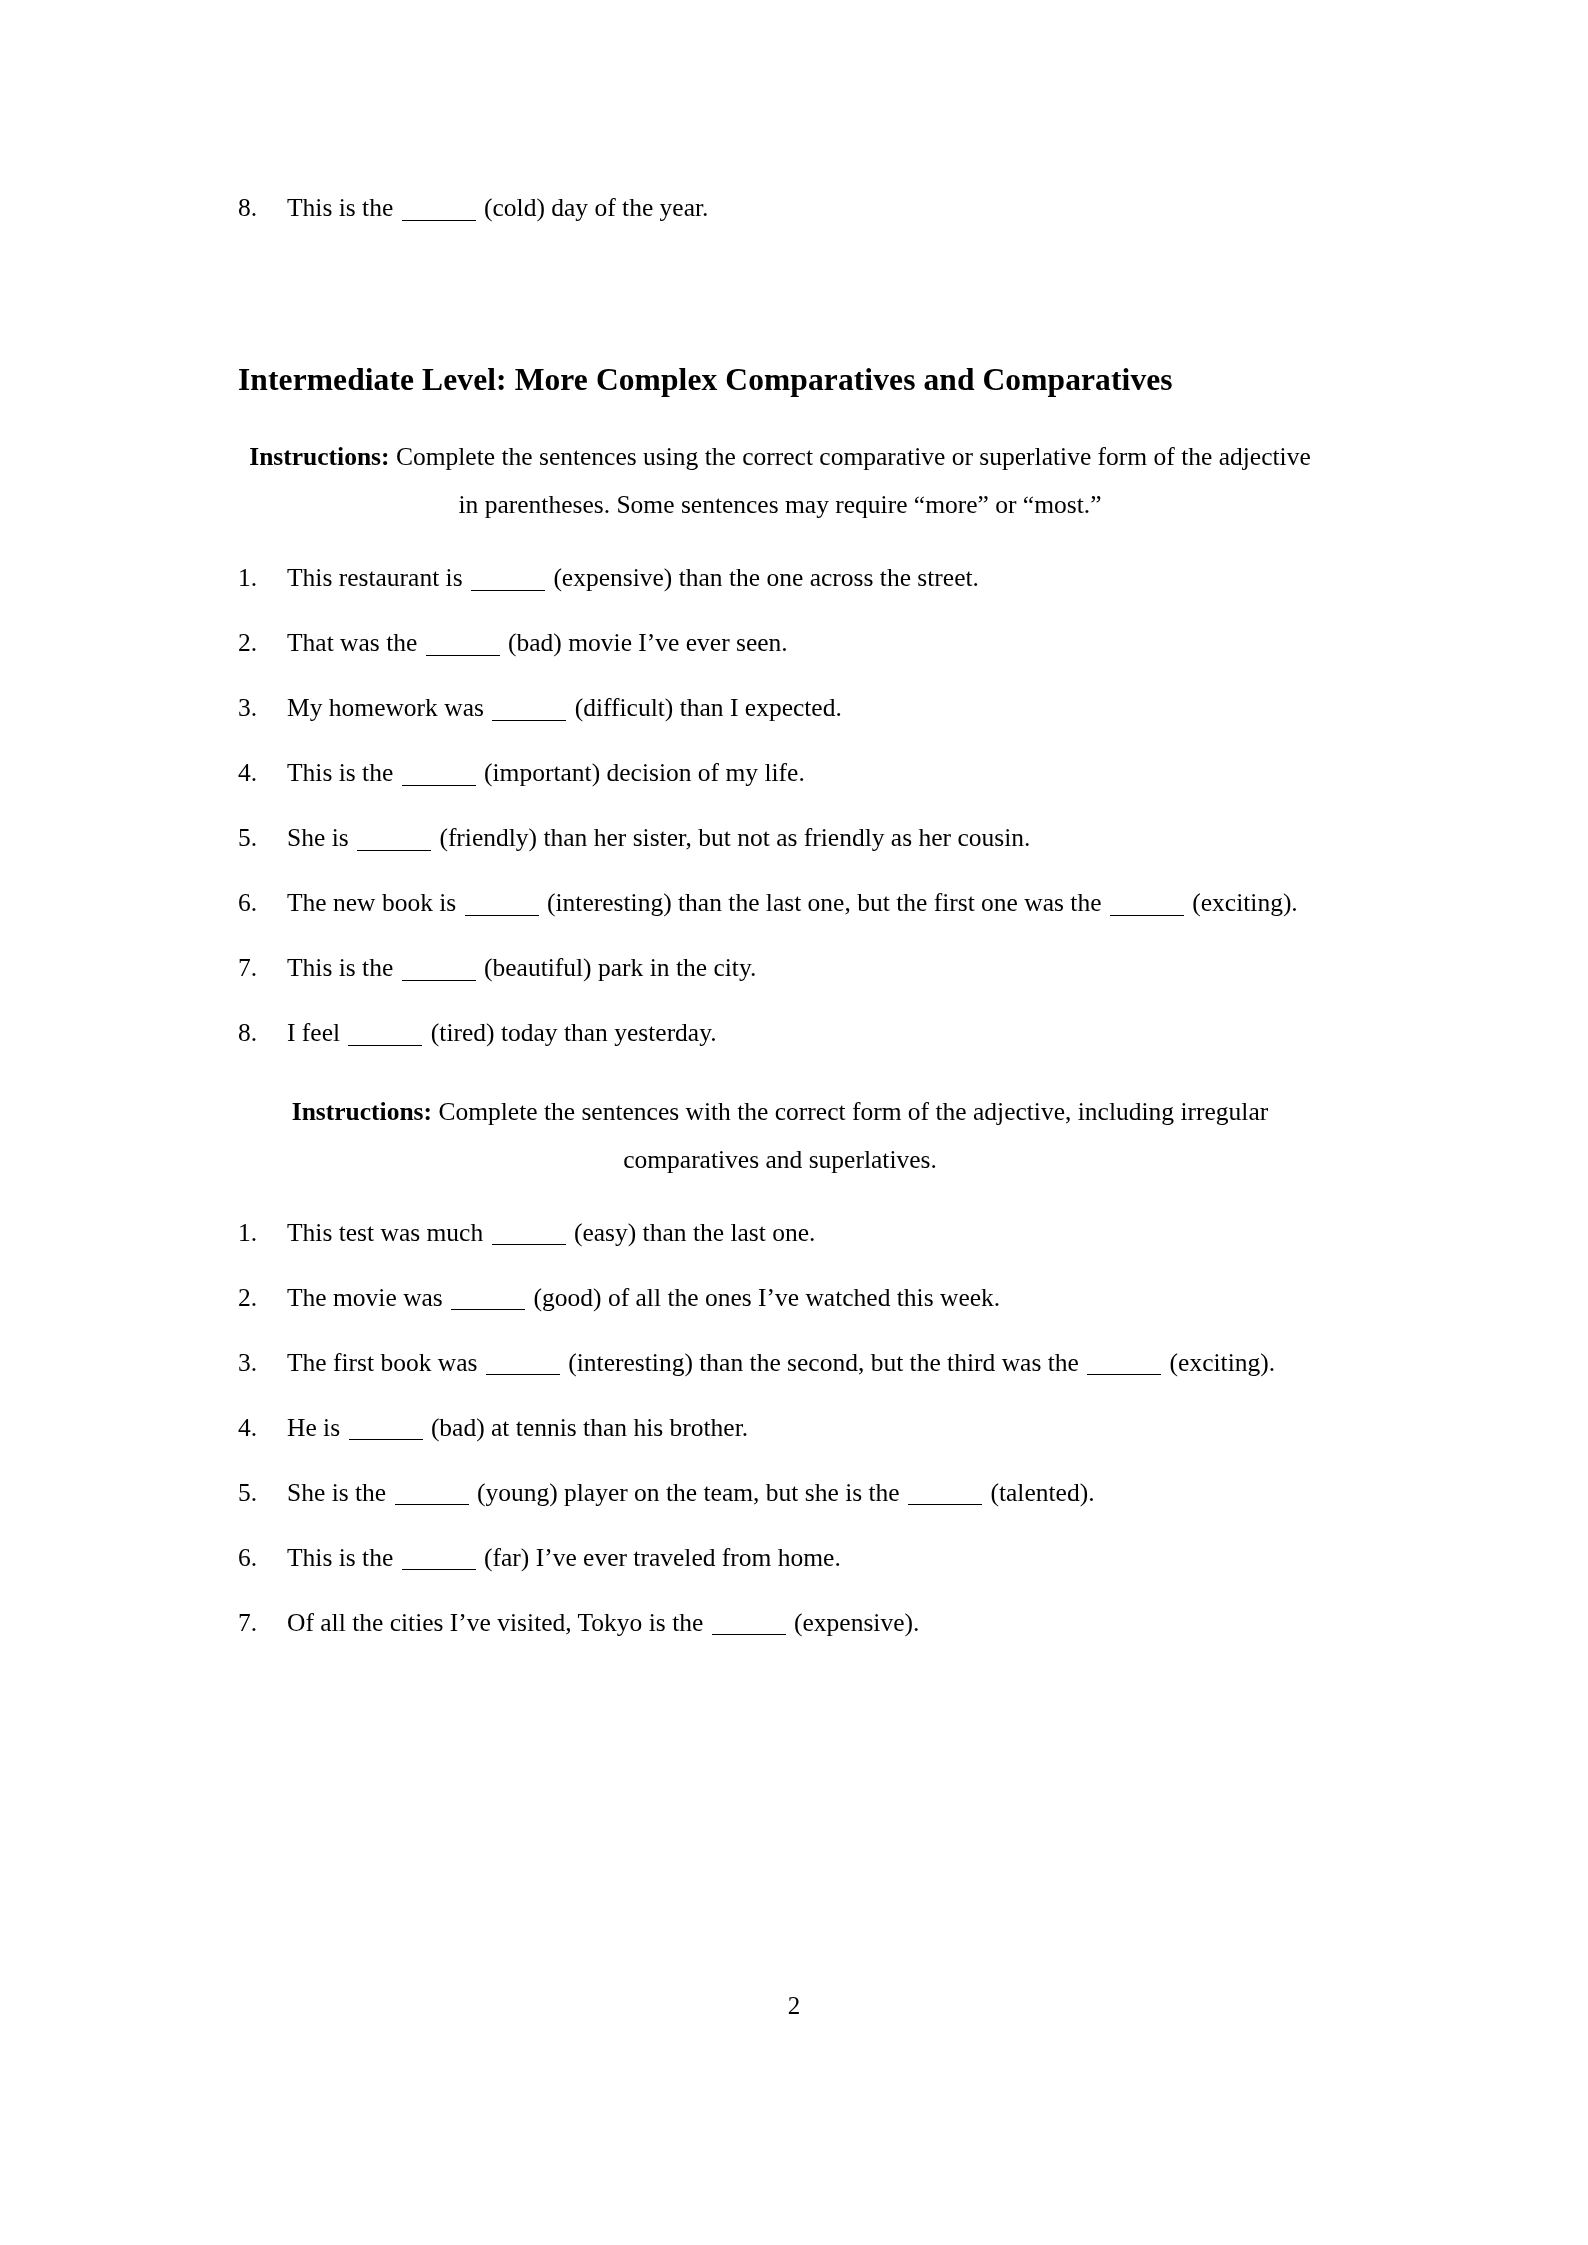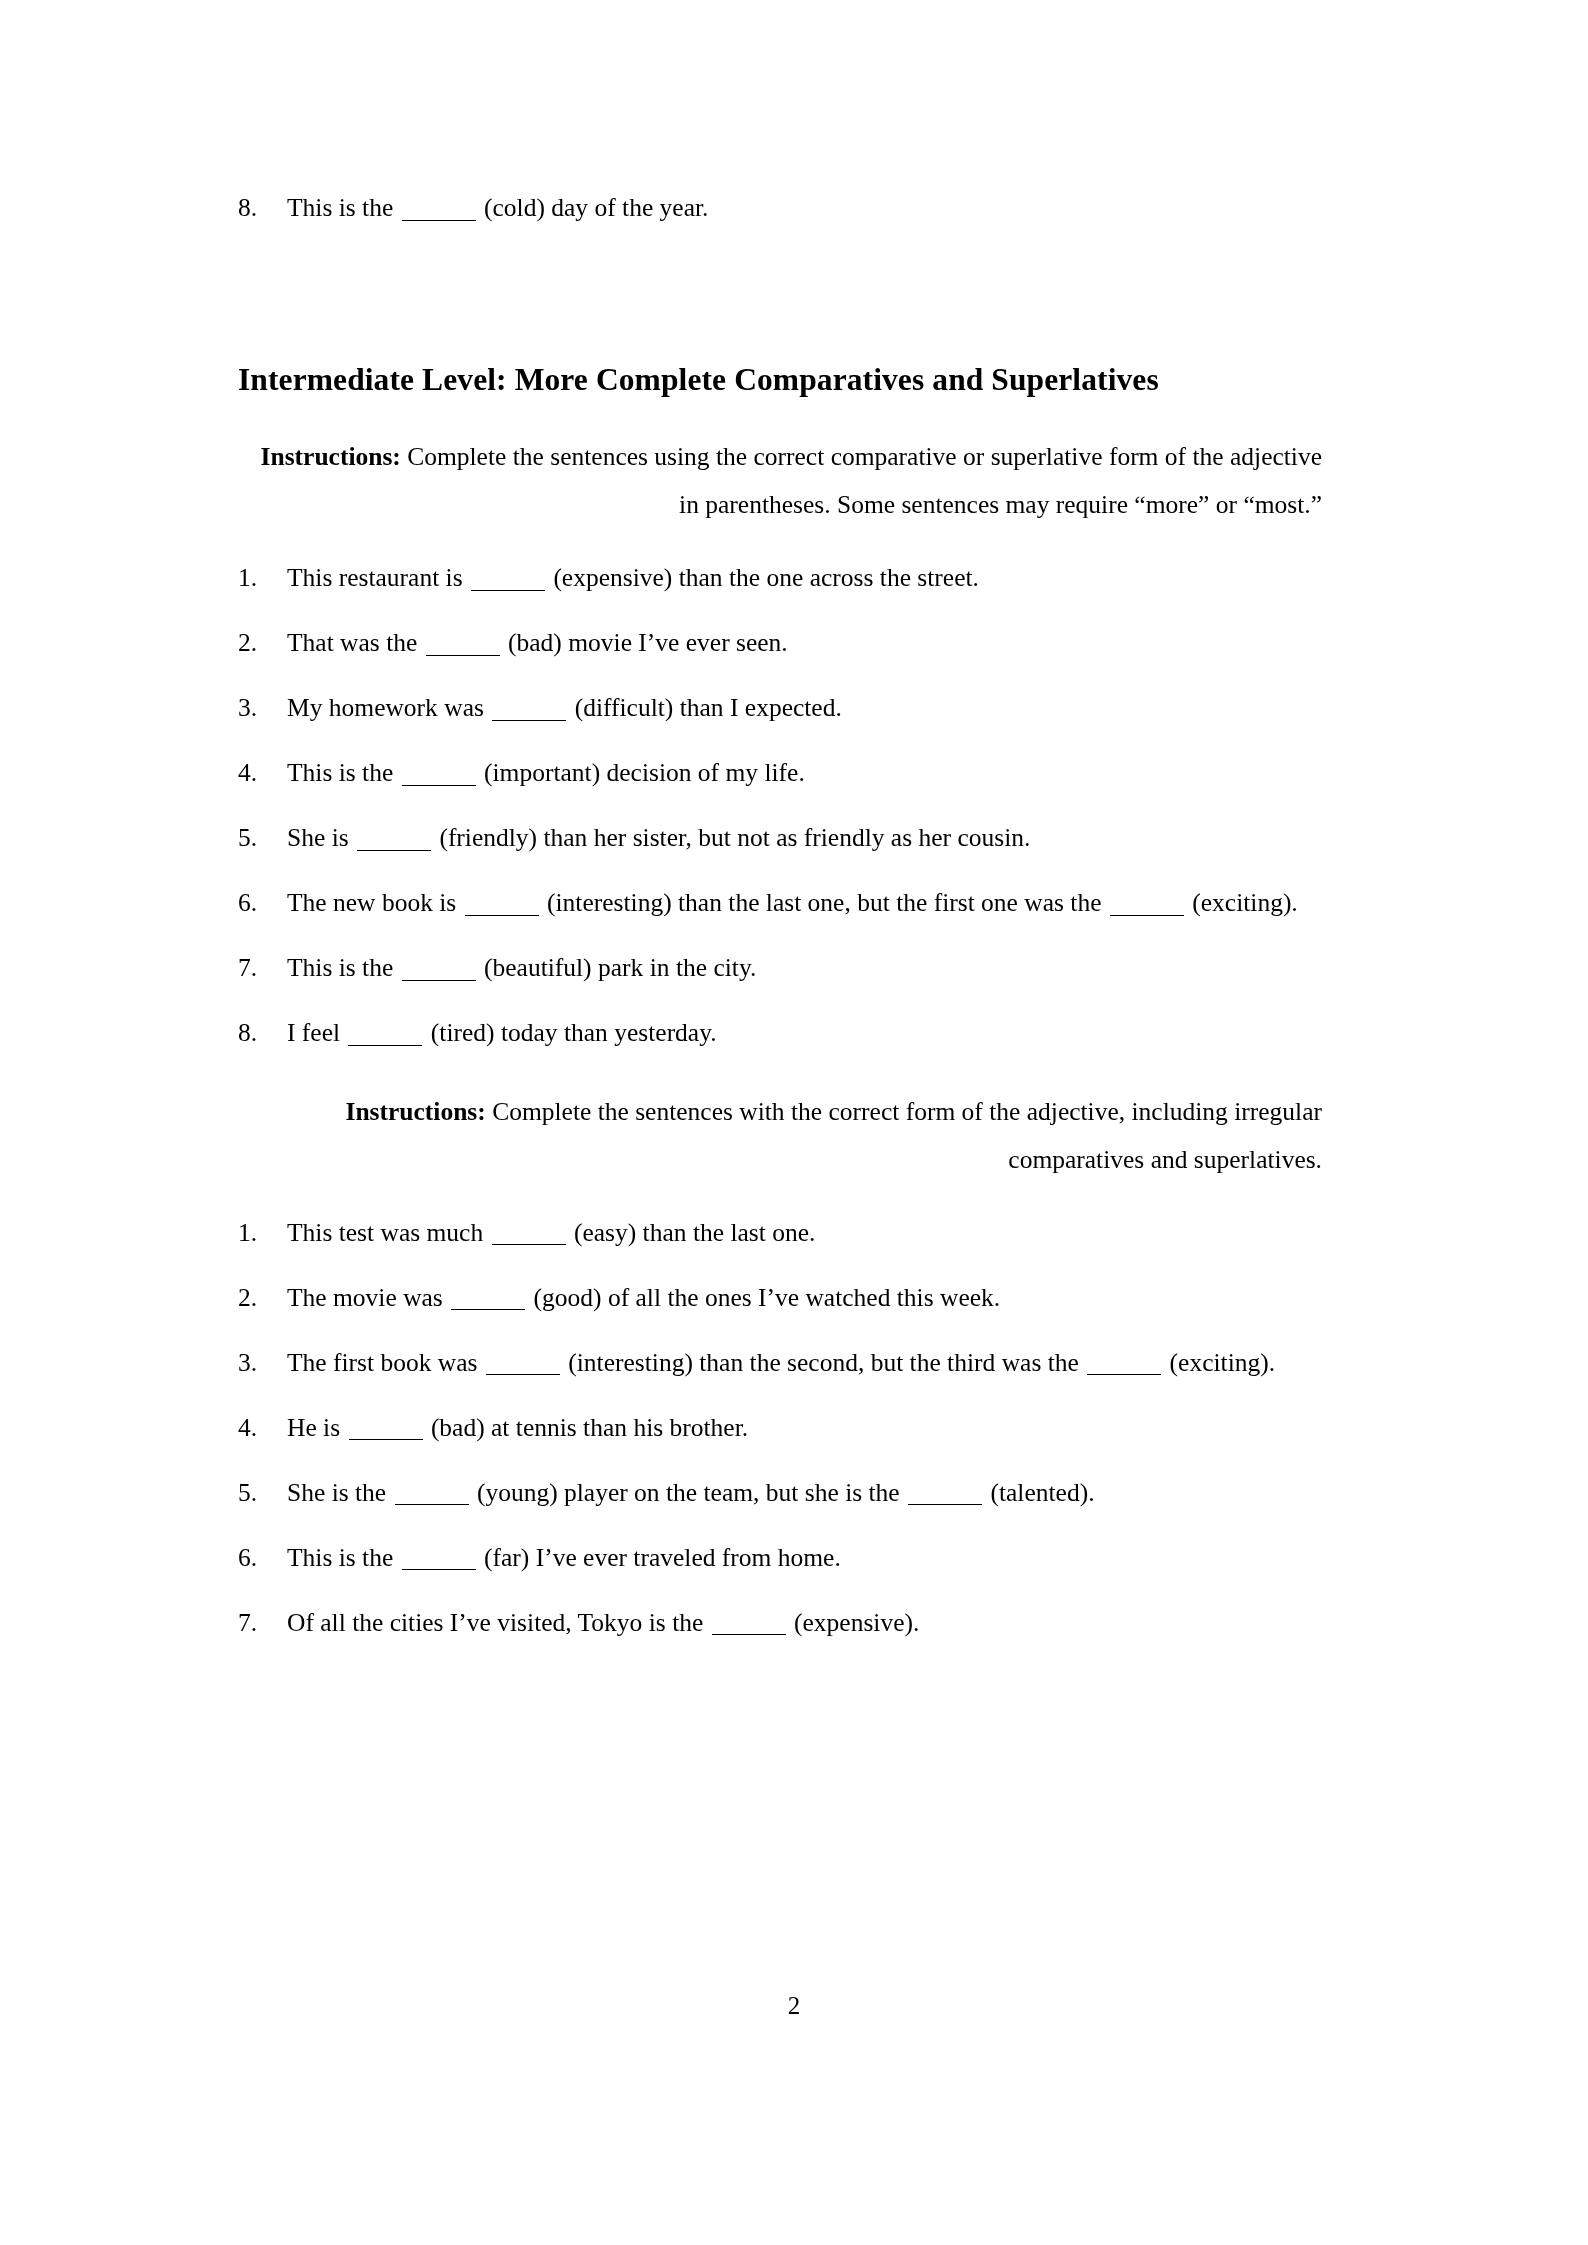--- a/index.html
+++ b/index.html
@@ -43,21 +43,21 @@
   }
   .heading-intermediate { margin-top: 133px; }
   .heading-advanced { margin-top: 131px; }
 
   
   .instructions {
     font-size: 25.5px;
     line-height: 1.88;
     margin: 0;
     padding: 0;
-    text-align: right;
+    text-align: center;
   }
   .instructions-intermediate { margin-top: 34px; }
   .instructions-advanced { margin-top: 36px; }
   .instructions .lead {
     font-weight: bold;
   }
 
   
   ol.exercise-list {
     list-style: none;
@@ -116,21 +116,21 @@
 
     <div class="orphan-block">
       <ol class="exercise-list orphan-list">
         <li>
           <span class="item-number">8.</span>
           <span class="item-text">This is the <span class="blank"></span> (cold) day of the year.</span>
         </li>
       </ol>
     </div>
 
-    <h2 class="section-heading heading-intermediate">Intermediate Level: More Complete Comparatives and Superlatives</h2>
+    <h2 class="section-heading heading-intermediate">Intermediate Level: More Complex Comparatives and Comparatives</h2>
 
     <p class="instructions instructions-intermediate">
       <span class="lead">Instructions:</span><span> Complete the sentences using the correct comparative or superlative form of the adjective in parentheses. Some sentences may require “more” or “most.”</span>
     </p>
 
     <ol class="exercise-list list-intermediate">
         <li>
           <span class="item-number">1.</span>
           <span class="item-text">This restaurant is <span class="blank"></span> (expensive) than the one across the street.</span>
         </li>

